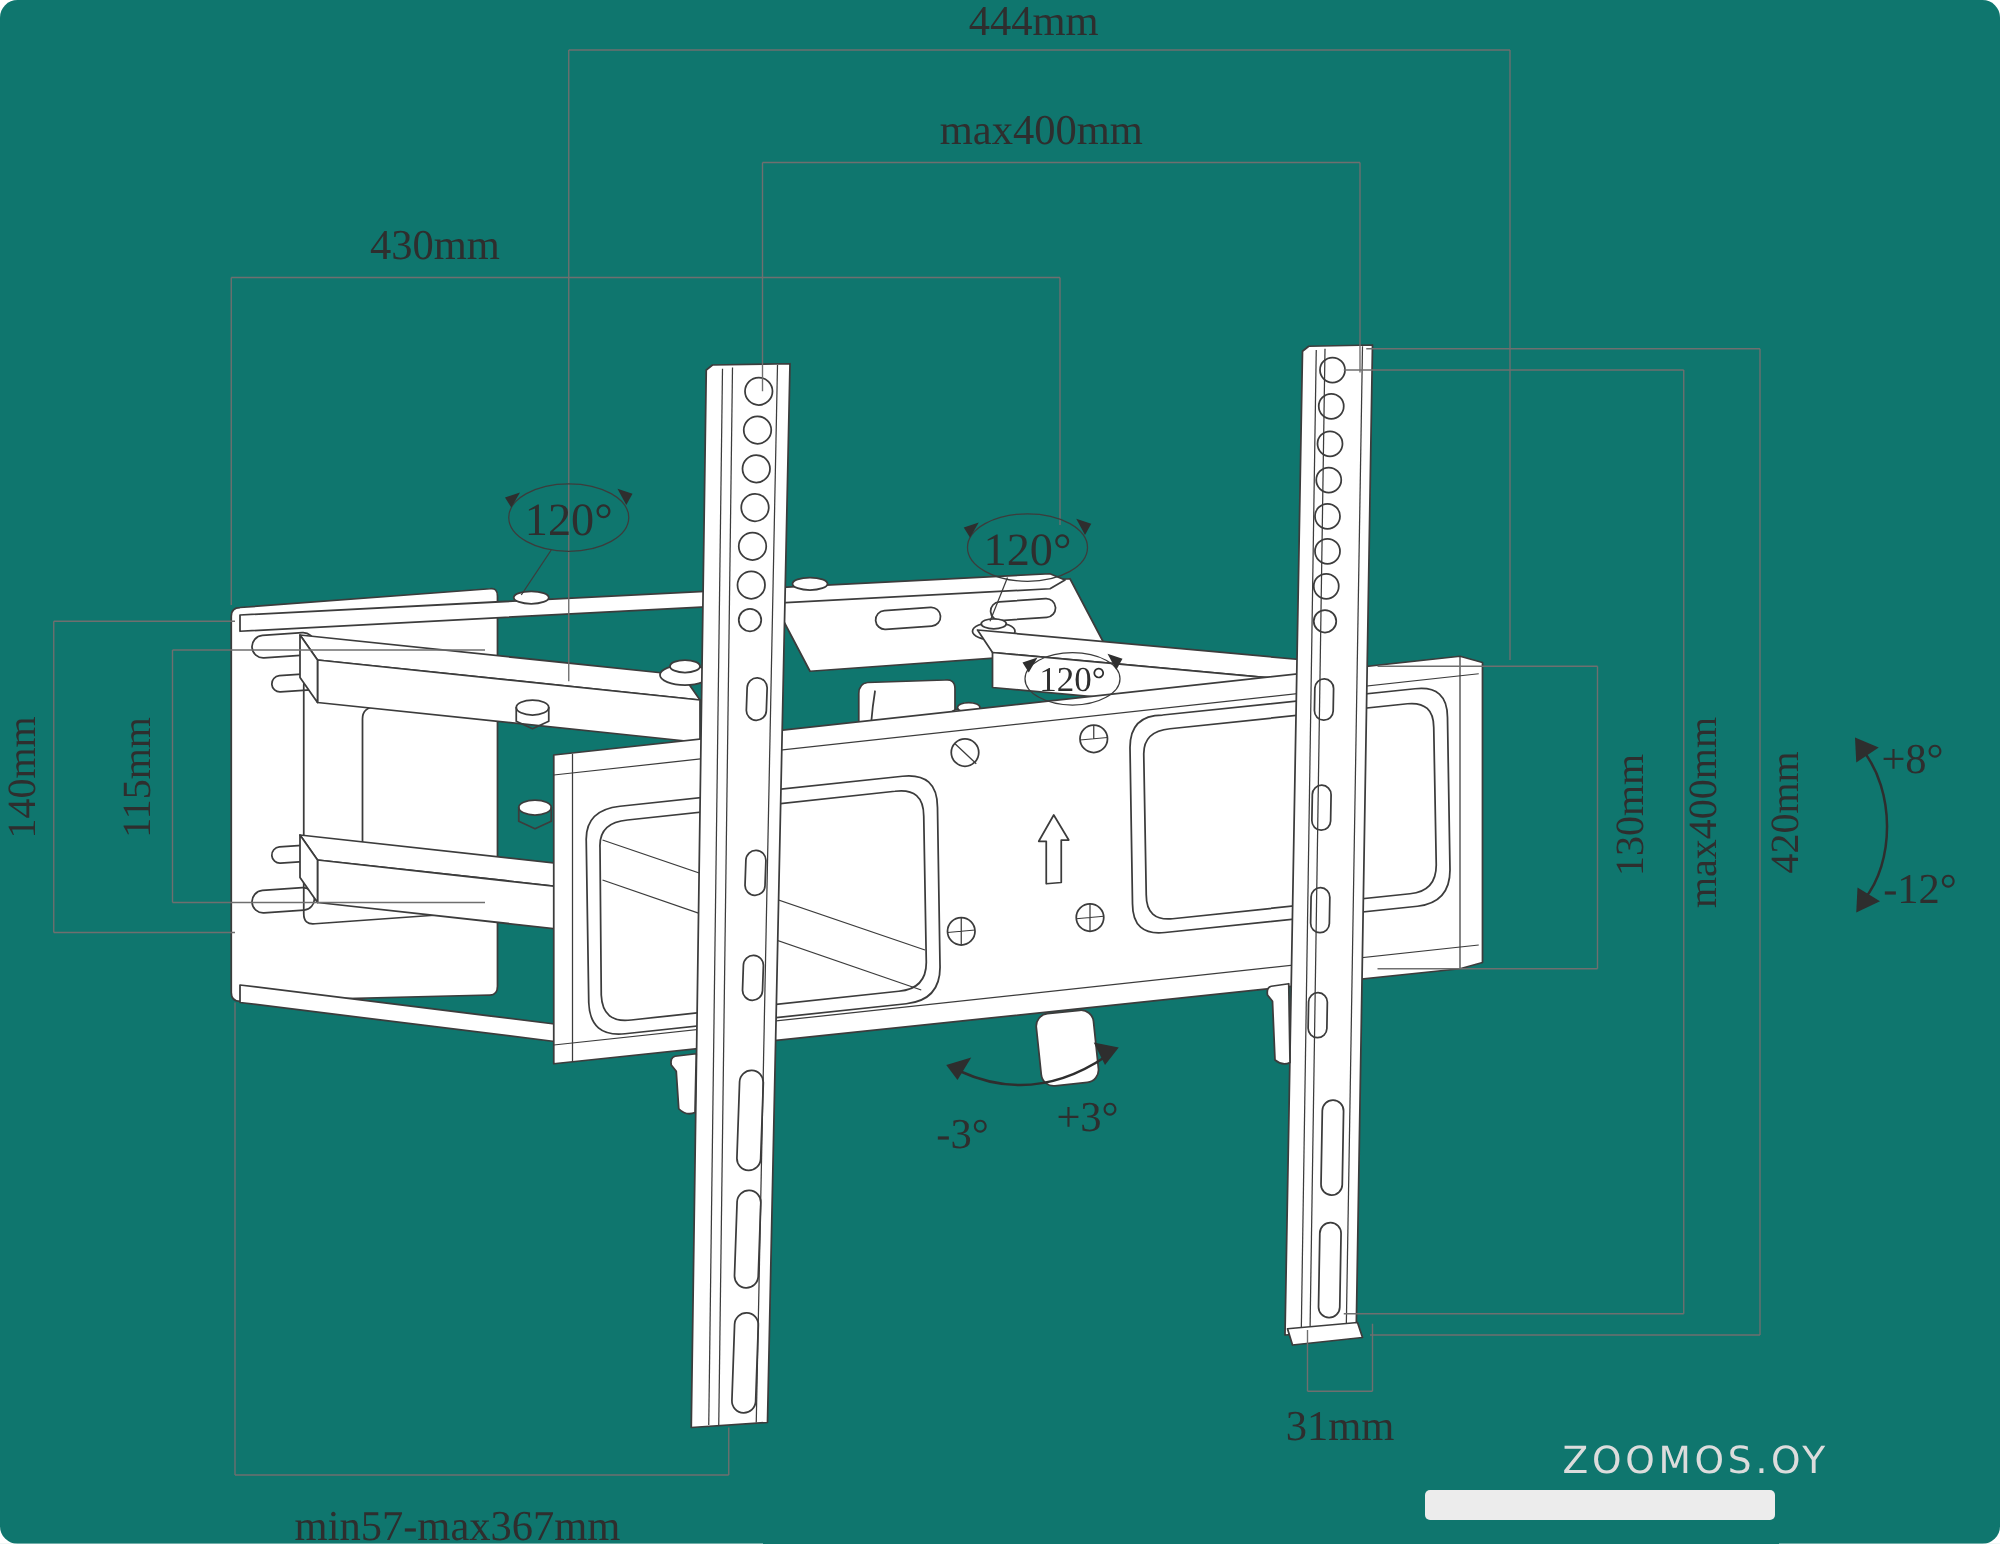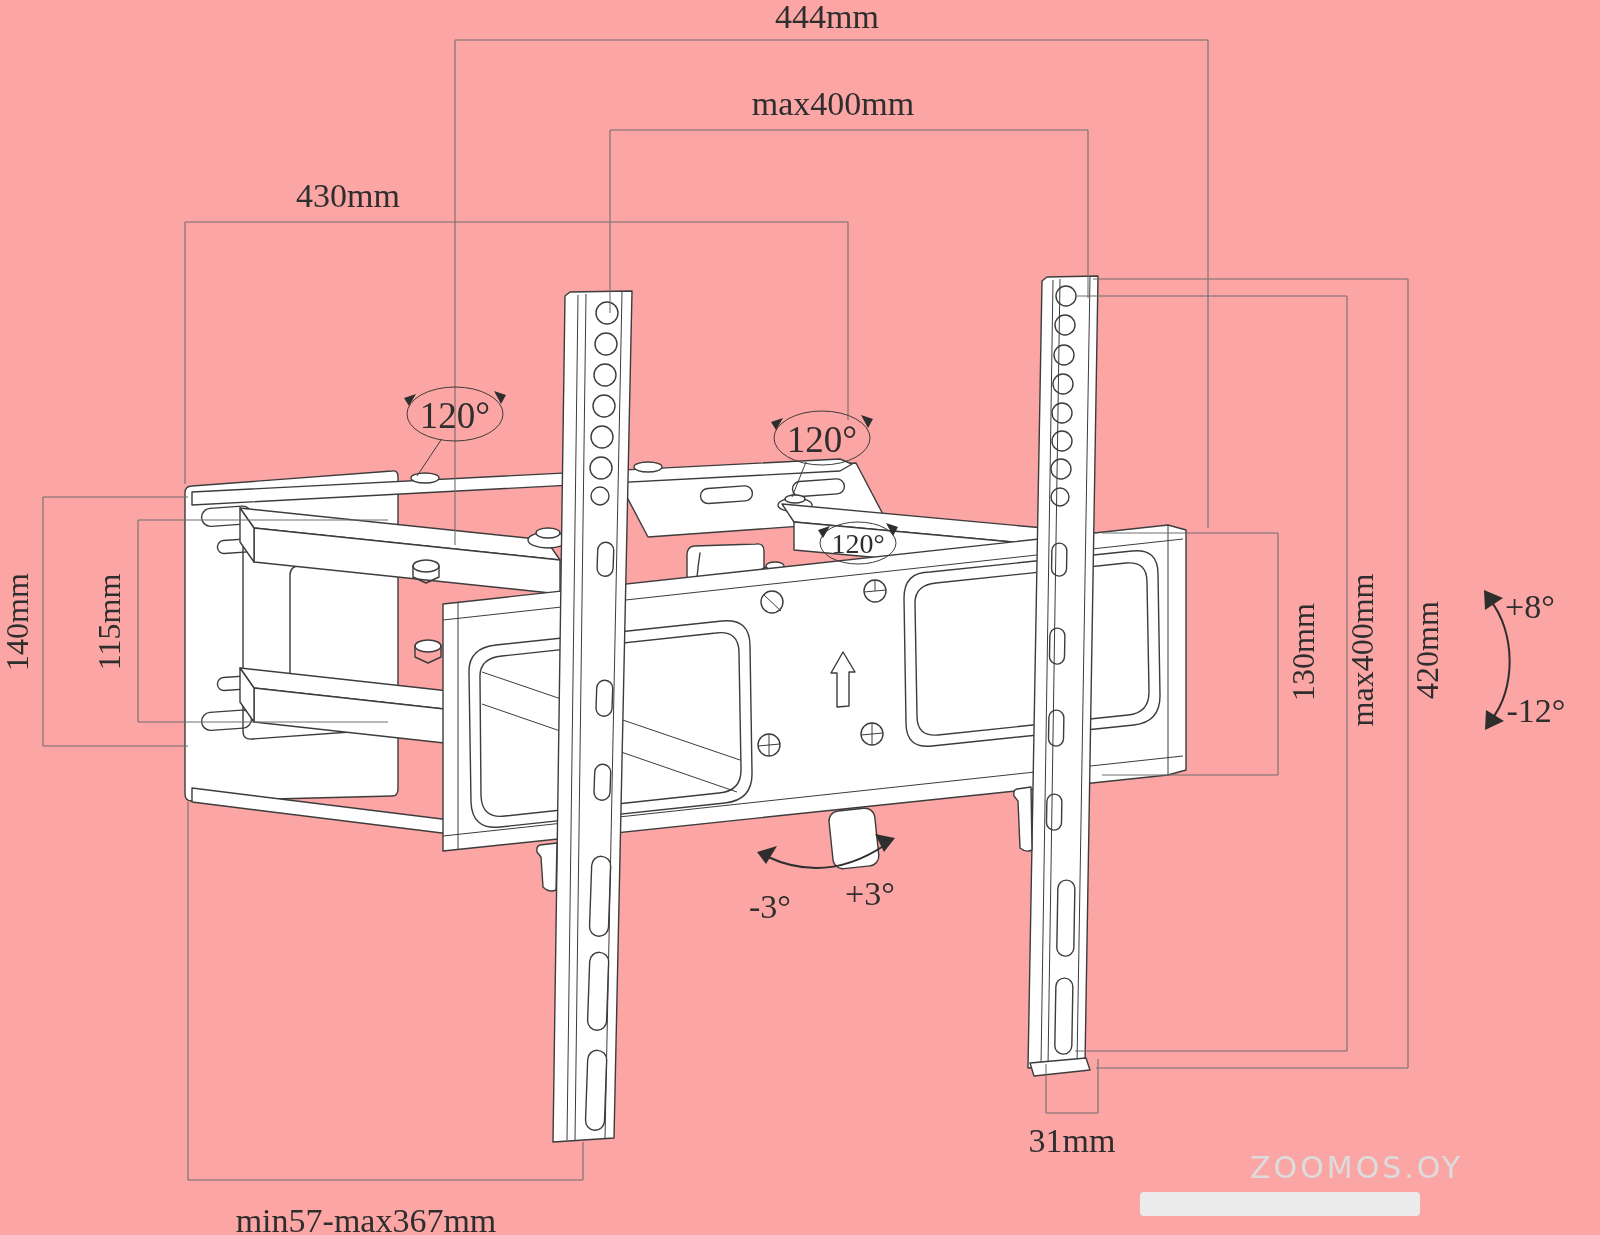--- a/index.html
+++ b/index.html
@@ -1,17 +1,17 @@
 <!DOCTYPE html>
 <html><head>
 <meta charset="utf-8">
 <style>
   html,body{margin:0;padding:0;background:#ffffff;}
-  #stage{position:relative;width:1600px;height:1235px;background:#fca5a5;overflow:hidden;
-         font-family:"Liberation Serif", serif;}
+  #stage{position:relative;width:1600px;height:1235px;background:#0f766e;overflow:hidden;
+         font-family:"Liberation Serif", serif;border-radius:14px;}
   svg{position:absolute;left:0;top:0;}
   .dim   {stroke:#6f6f6f;stroke-width:1.1;fill:none;}
   .draw  {stroke:#3c3c3c;stroke-width:1.4;fill:#ffffff;stroke-linejoin:round;}
   .drawn {stroke:#3c3c3c;stroke-width:1.4;fill:none;stroke-linejoin:round;stroke-linecap:round;}
   .thin  {stroke:#3c3c3c;stroke-width:1;fill:none;}
   .lbl   {fill:#2e2e2e;font-size:34px;}
   .lblv  {fill:#2e2e2e;font-size:32px;}
   .ang   {fill:#2e2e2e;font-size:37px;}
   .angs  {fill:#2e2e2e;font-size:28px;}
   .arrow {fill:#2e2e2e;stroke:none;}

